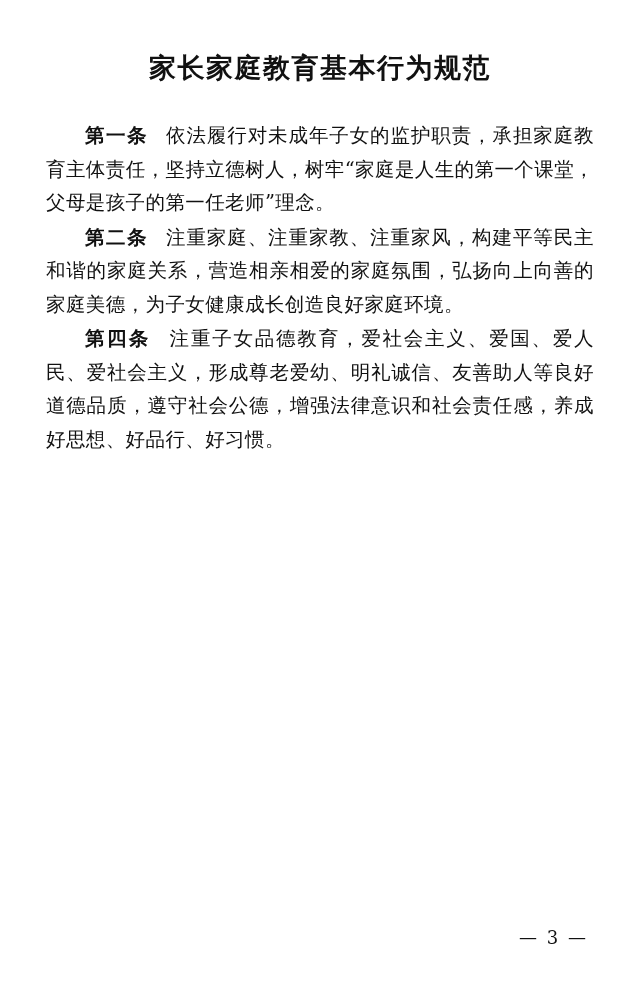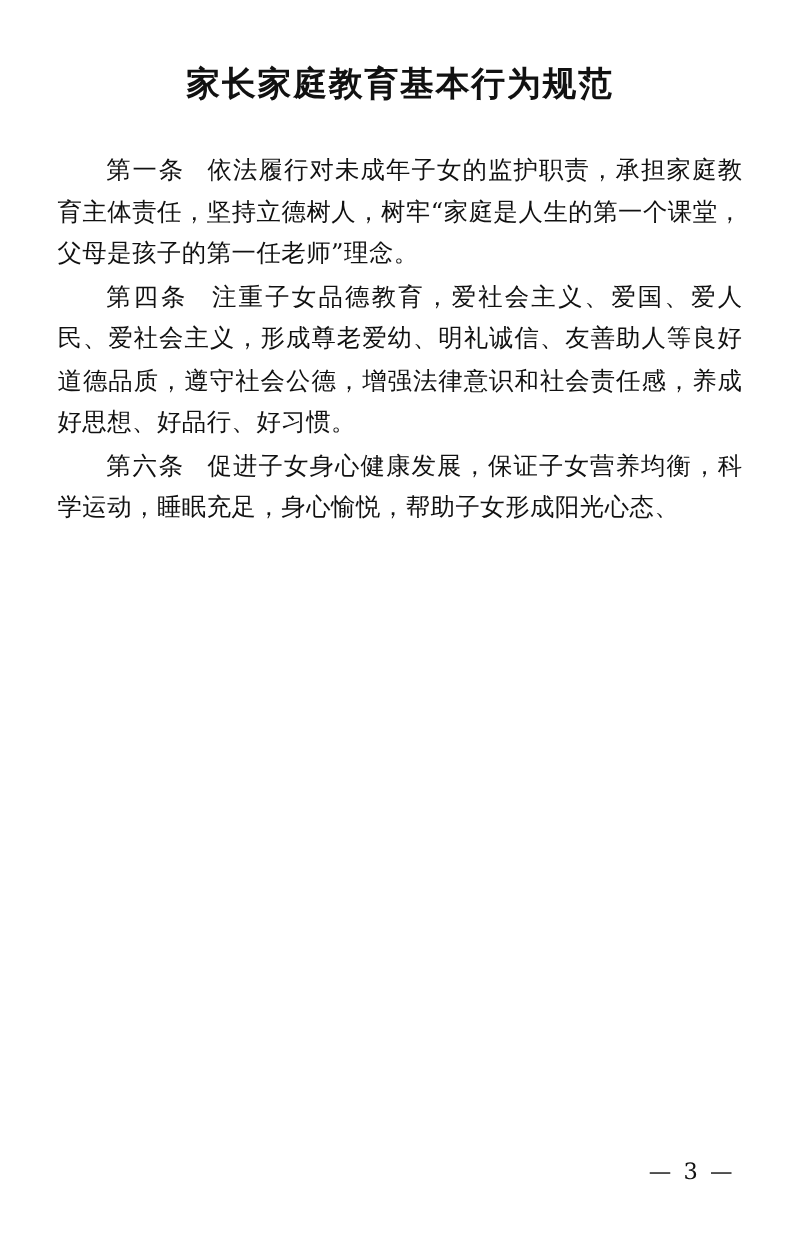--- a/index.html
+++ b/index.html
@@ -34,21 +34,21 @@
   .article {
     font-size: 19.5px;
     line-height: 1.72;
     text-align: justify;
     text-justify: inter-ideograph;
     margin: 0 0 1px 0;
     text-indent: 2em;
     letter-spacing: 0.4px;
   }
   .article .label {
-    font-weight: normal;
+    font-weight: bold;
     letter-spacing: 1px;
     margin-top: 24px;
   }
   .article .label-gap {
     display: inline-block;
     width: 0.9em;
   }
   .page-number {
     position: absolute;
     right: 52px;
@@ -62,26 +62,26 @@
 <body>
 
 <div class="page">
 
   <h1 class="doc-title">家长家庭教育基本行为规范</h1>
 
   <p class="article">
     <span class="label">第一条</span><span class="label-gap"></span><span>依法履行对未成年子女的监护职责，承担家庭教育主体责任，坚持立德树人，树牢“家庭是人生的第一个课堂，父母是孩子的第一任老师”理念。</span>
   </p>
 
+  <p class="article">
+    <span class="label">第二条</span><span class="label-gap"></span><span>注重家庭、注重家教、注重家风，构建平等民主和谐的家庭关系，营造相亲相爱的家庭氛围，弘扬向上向善的家庭美德，为子女健康成长创造良好家庭环境。</span>
+  </p>
 
 
   <p class="article">
     <span class="label">第四条</span><span class="label-gap"></span><span>注重子女品德教育，爱社会主义、爱国、爱人民、爱社会主义，形成尊老爱幼、明礼诚信、友善助人等良好道德品质，遵守社会公德，增强法律意识和社会责任感，养成好思想、好品行、好习惯。</span>
   </p>
 
 
-  <p class="article">
-    <span class="label">第六条</span><span class="label-gap"></span><span>促进子女身心健康发展，保证子女营养均衡，科学运动，睡眠充足，身心愉悦，帮助子女形成阳光心态、</span>
-  </p>
 
   <div class="page-number">— 3 —</div>
 
 </div>
 
 </body></html>

